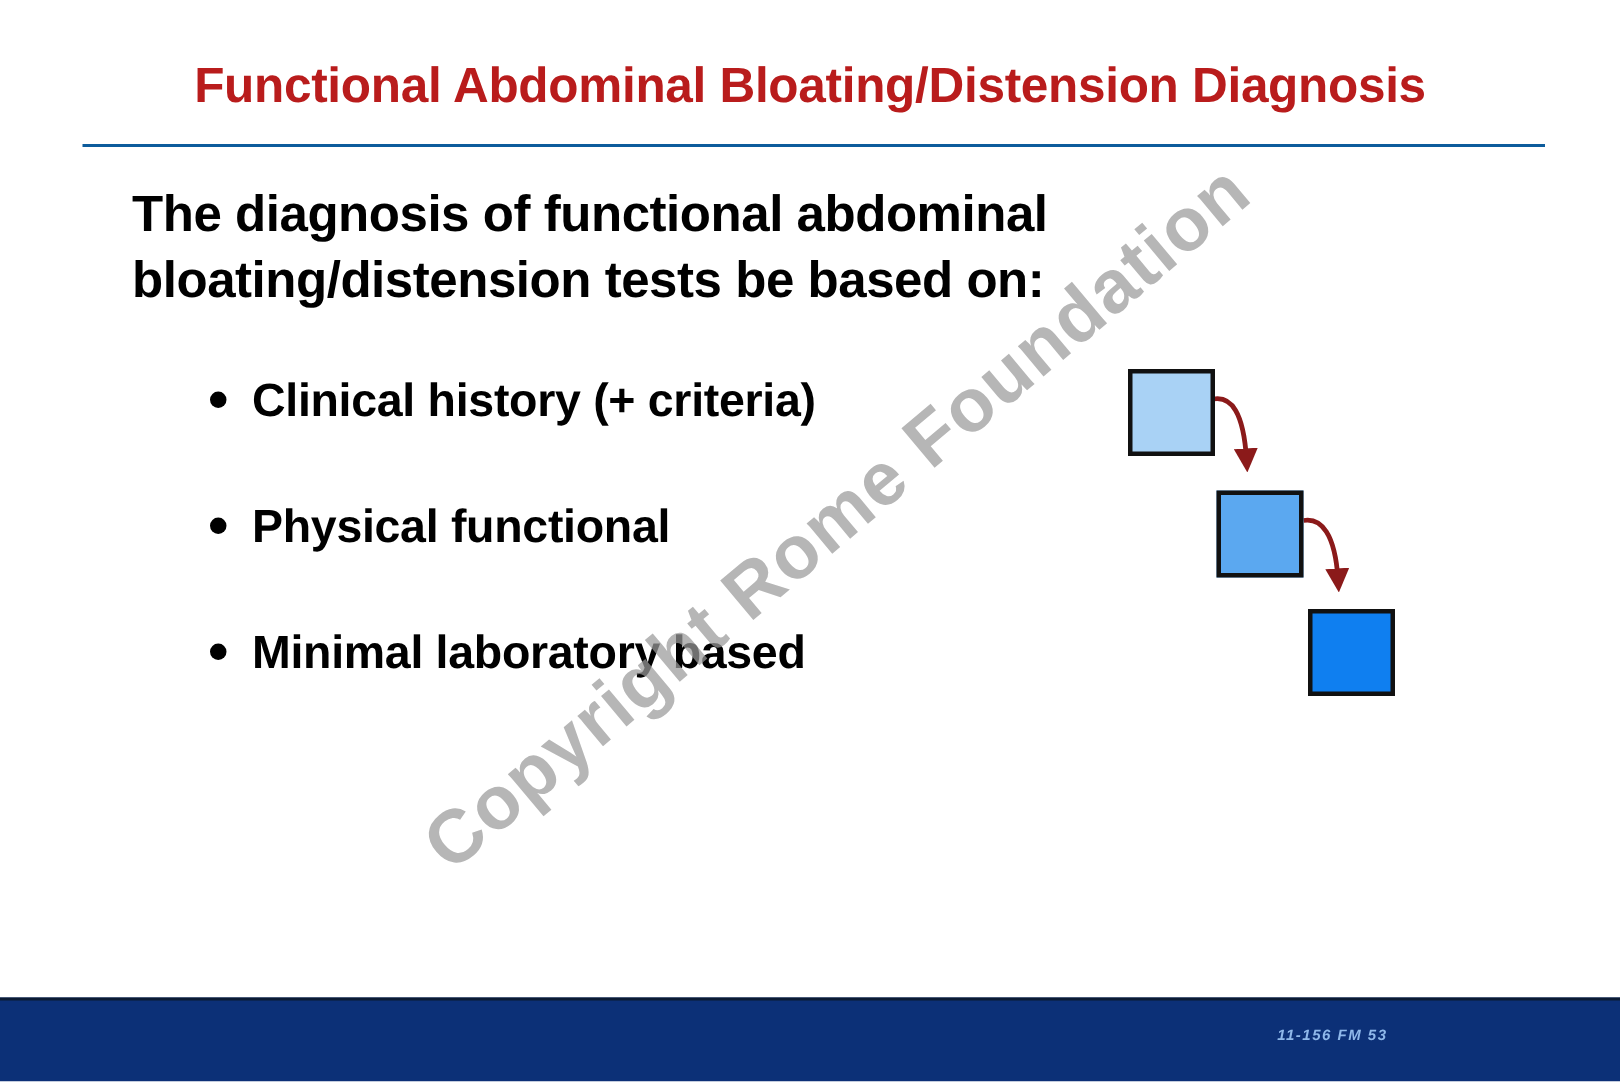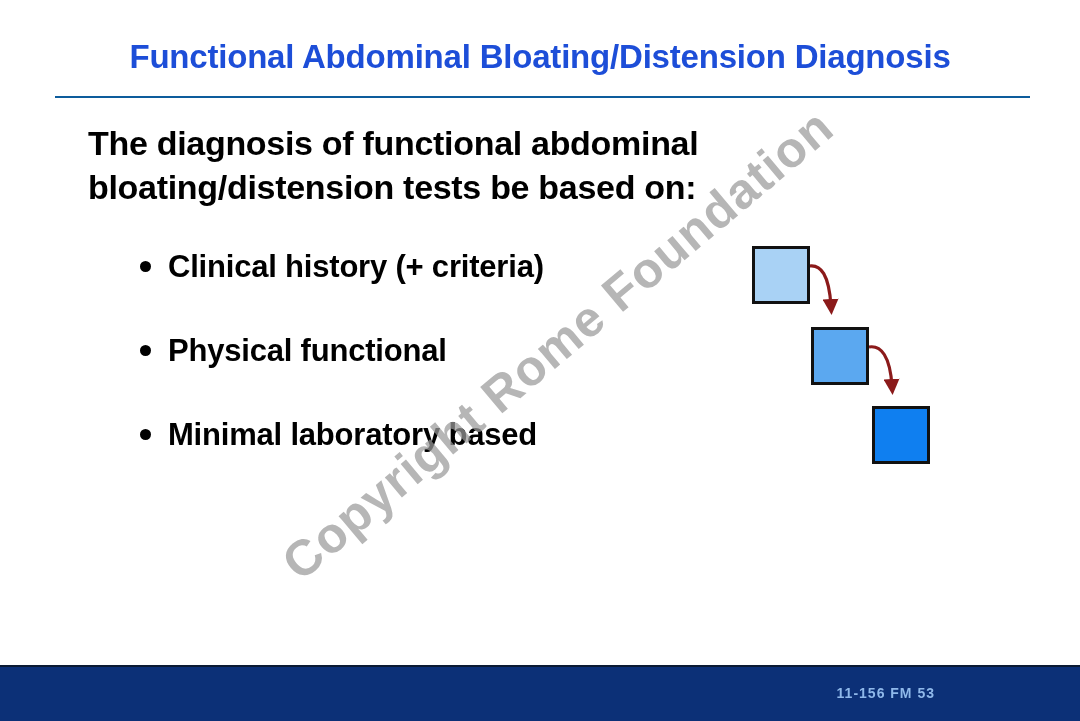--- a/index.html
+++ b/index.html
@@ -137,27 +137,28 @@
     position: absolute;
     left: 0;
     top: 665px;
     width: 1080px;
     height: 56px;
     background: #0C3077;
     border-top: 2px solid #0b1a33;
   }
   #footer-code {
     position: absolute;
-    right: 145px;
+    right: 155px;
     top: 685px;
-    font-size: 14px;
+    font-size: 10px;
     font-weight: bold;
     color: #8FB8EA;
     letter-spacing: 1px;
     white-space: nowrap;
+    font-style: italic;
   }
   #brand-logo {
     position: absolute;
     right: 12px;
     top: 673px;
     width: 146px;
     height: 42px;
   }
   #brand-flame {
     position: absolute;
@@ -188,21 +189,21 @@
     letter-spacing: 2.1px;
     line-height: 1;
     margin-top: 3px;
   }
 </style>
 </head>
 <body>
 
 <div id="slide">
 
-  <div id="slide-title" style="color: #1d4ed8;">Functional Abdominal Bloating/Distension Diagnosis</div>
+  <div id="slide-title" style="color: #b91c1c;">Functional Abdominal Bloating/Distension Diagnosis</div>
   <div id="title-rule" style="background: rgb(13, 92, 156);"></div>
 
   <div id="lead-text">
     <span class="lead-line">The diagnosis of functional abdominal</span>
     <span class="lead-line">bloating/distension tests be based on:</span>
   </div>
 
   <ul id="bullet-list">
     <li>
       <span class="bullet-dot"></span>

